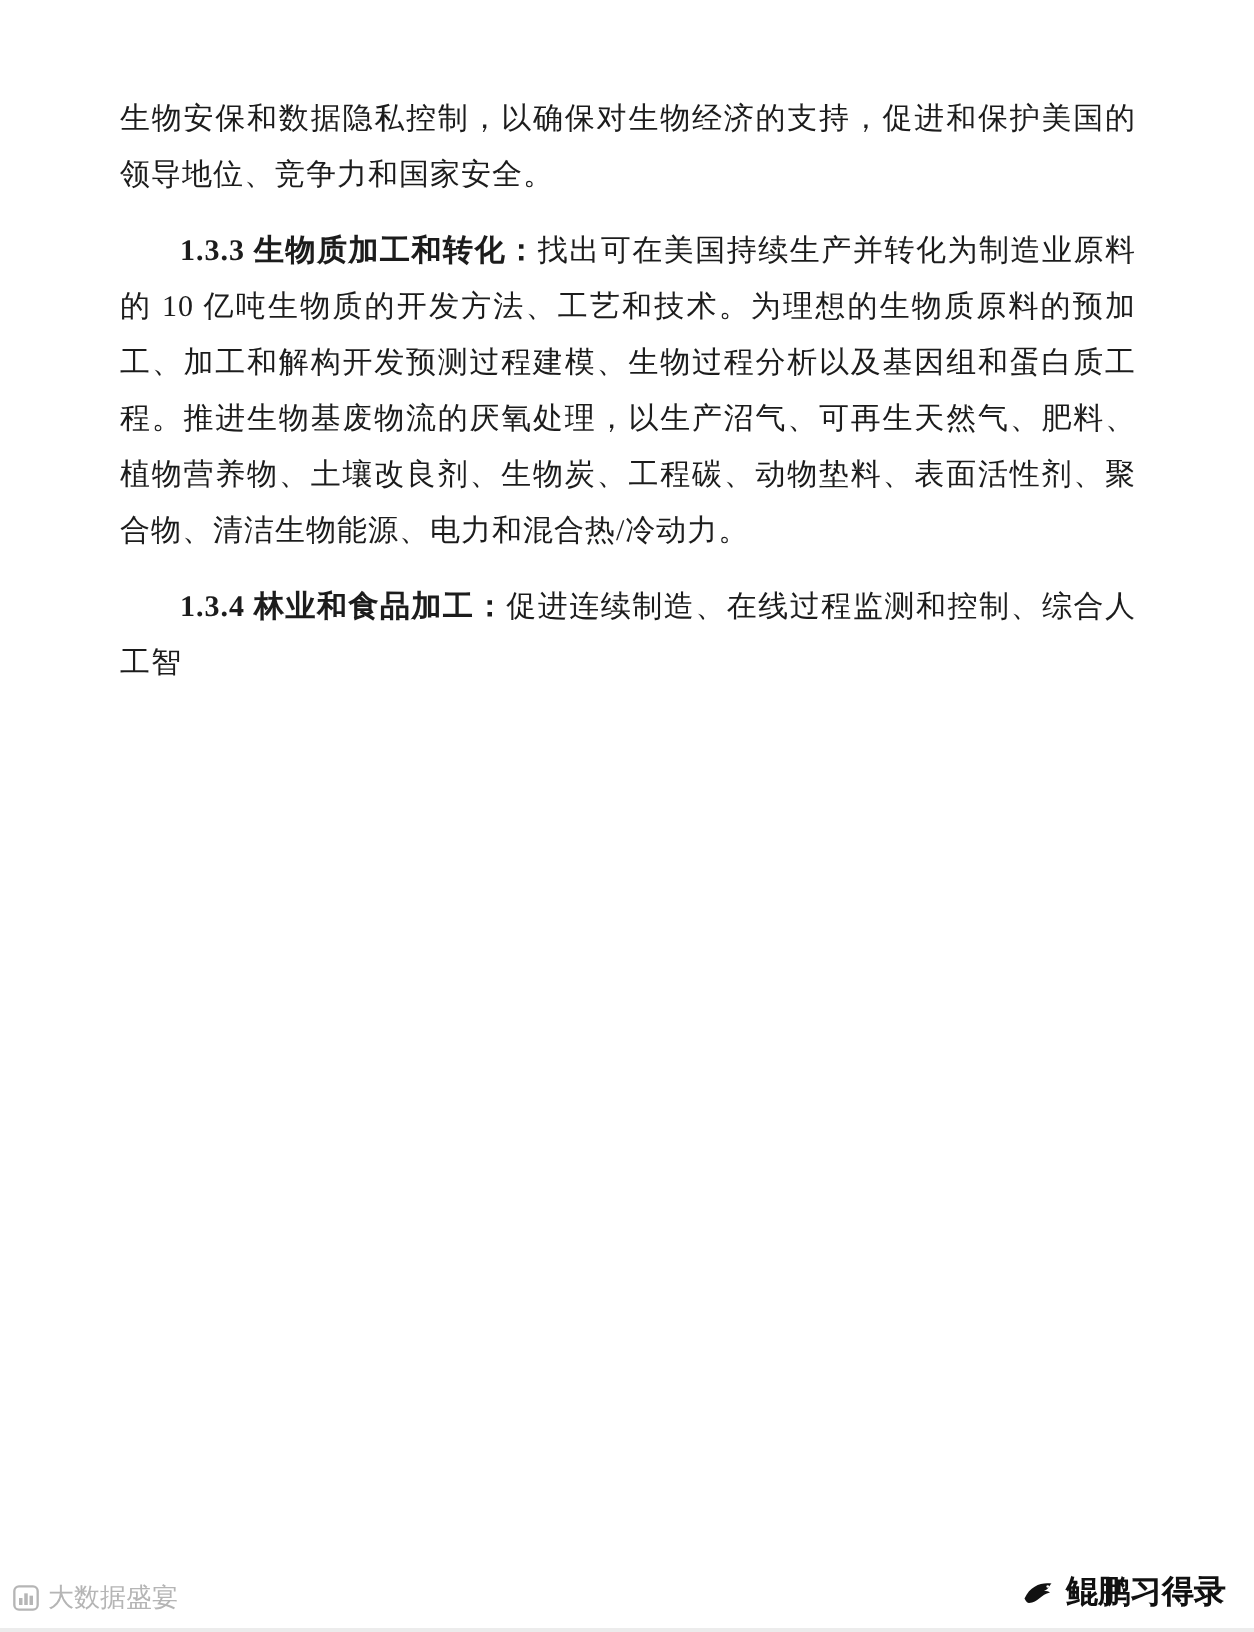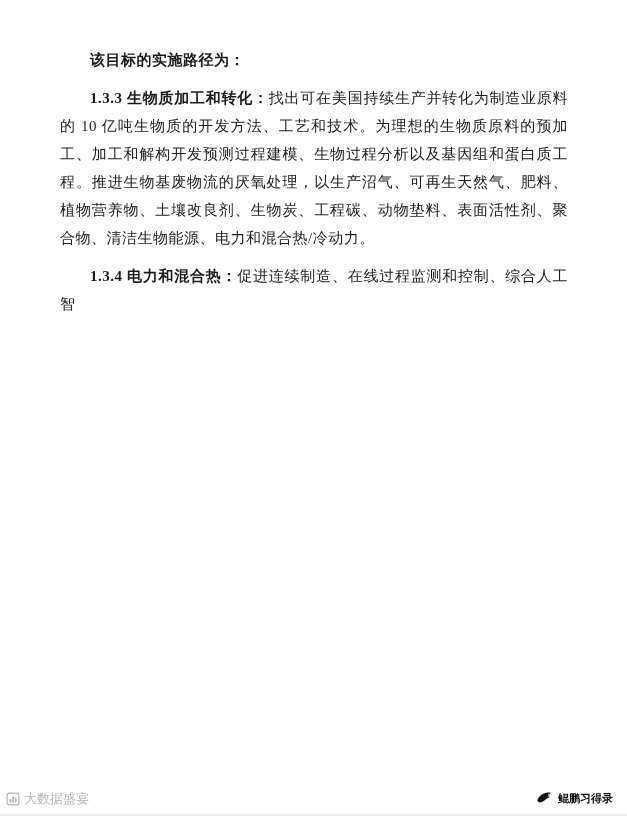--- a/index.html
+++ b/index.html
@@ -53,49 +53,49 @@
     font-family: "Liberation Sans", sans-serif;
   }
   .wm-right {
     position: absolute;
     right: 14px;
     bottom: 7px;
     display: flex;
     align-items: center;
     gap: 5px;
     color: #111111;
-    font-size: 11px;
+    font-size: 16px;
     font-weight: 700;
     font-family: "Liberation Sans", sans-serif;
   }
   .icon-box {
     display: inline-flex;
     align-items: center;
     justify-content: center;
   }
 </style>
 </head>
 <body>
 
 <div class="page">
 
   <div class="content">
 
+    <p class="no-indent">生物安保和数据隐私控制，以确保对生物经济的支持，促进和保护美国的领导地位、竞争力和国家安全。</p>
 
 
-    <p class="bold-heading">该目标的实施路径为：</p>
 
 
 
     <p>
       <span class="lead">1.3.3 生物质加工和转化：</span><span>找出可在美国持续生产并转化为制造业原料的 10 亿吨生物质的开发方法、工艺和技术。为理想的生物质原料的预加工、加工和解构开发预测过程建模、生物过程分析以及基因组和蛋白质工程。推进生物基废物流的厌氧处理，以生产沼气、可再生天然气、肥料、植物营养物、土壤改良剂、生物炭、工程碳、动物垫料、表面活性剂、聚合物、清洁生物能源、电力和混合热/冷动力。</span>
     </p>
 
     <p>
-      <span class="lead">1.3.4 电力和混合热：</span><span>促进连续制造、在线过程监测和控制、综合人工智</span>
+      <span class="lead">1.3.4 林业和食品加工：</span><span>促进连续制造、在线过程监测和控制、综合人工智</span>
     </p>
 
   </div>
 
   <div class="wm-left">
     <span class="icon-box">
       <svg width="14" height="14" viewBox="0 0 24 24">
         <rect x="2" y="2" width="20" height="20" rx="4" fill="none" stroke="#b5b5b5" stroke-width="2"></rect>
         <rect x="6" y="12" width="3" height="6" fill="#b5b5b5"></rect>
         <rect x="10.5" y="8" width="3" height="10" fill="#b5b5b5"></rect>

